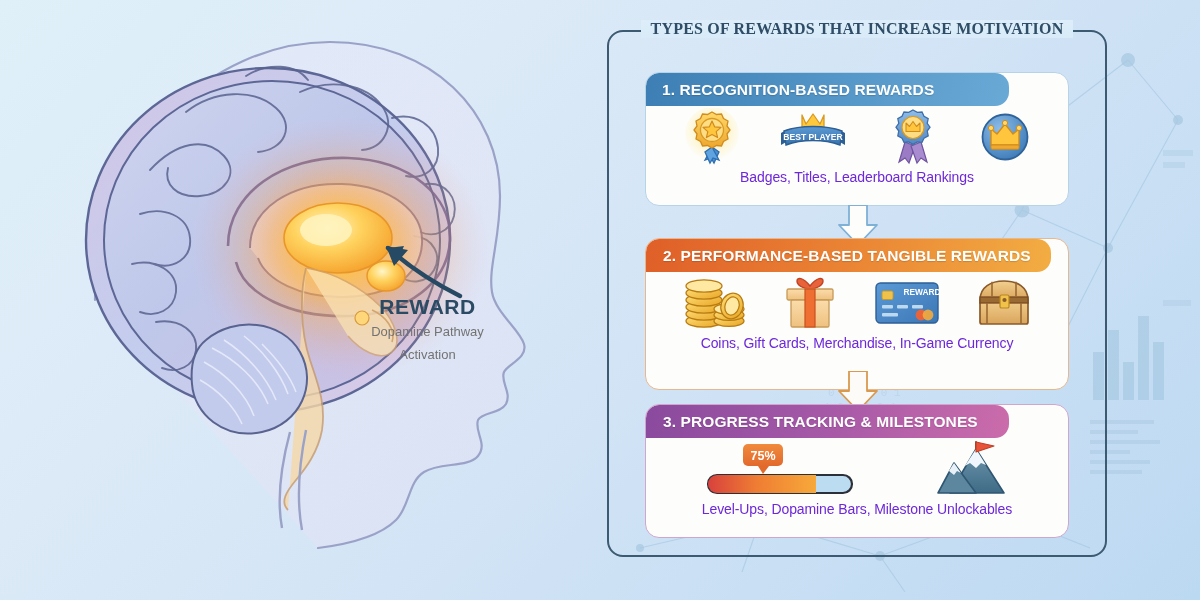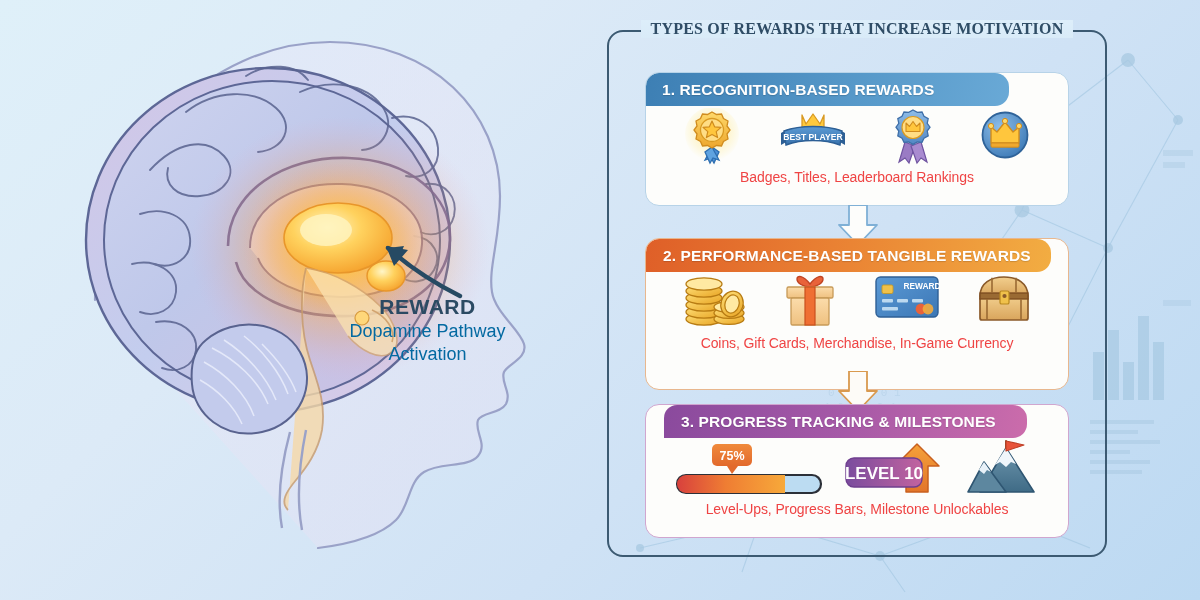--- a/index.html
+++ b/index.html
@@ -17,21 +17,21 @@
 
   
   .brain-wrap { position:absolute; left:0; top:0; width:600px; height:600px; }
   .brain-wrap svg { position:absolute; left:0; top:0; width:600px; height:600px; }
 
   .label-reward { position:absolute; left:330px; top:296px; width:195px; text-align:center; }
   .label-reward .l1 {
     font-size:21px; font-weight:bold; color:#2b4a63; letter-spacing:.5px; line-height:21px;
   }
   .label-reward .l2 {
-    font-size:18px; color:#0369a1; line-height:15px; margin-top:7px; font-weight:400;
+    font-size:13px; color:#737373; line-height:15px; margin-top:7px; font-weight:400;
   }
 
   
   .panel {
     position:absolute; left:607px; top:30px; width:500px; height:527px;
     border:2px solid #3c5a72; border-radius:16px;
   }
   .panel-title {
     position:absolute; left:607px; top:20px; width:500px; text-align:center;
   }
@@ -54,28 +54,28 @@
   .card-head {
     height:33px; width:86%; display:flex; align-items:center;
     padding-left:17px; border-radius:13px 14px 14px 0;
   }
   .card-head .htxt {
     color:#ffffff; font-weight:bold; font-size:15.5px; letter-spacing:.1px;
     white-space:nowrap; text-shadow:0 1px 1px rgba(0,0,0,.16);
   }
   .h1 { background: linear-gradient(100deg,#3d7fb4 0%, #5496c7 52%, #69a9d6 100%); padding-left: 16px; }
   .h2 { background: linear-gradient(100deg,#df5f28 0%, #ea8434 50%, #f2ad42 100%); width:96%; }
-  .h3 { background: linear-gradient(100deg,#8a4a9d 0%, #a659a7 50%, #cb6cab 100%); margin-left: 18px; }
+  .h3 { background: linear-gradient(100deg,#8a4a9d 0%, #a659a7 50%, #cb6cab 100%); }
 
   .icon-row {
-    height:64px; display:flex; justify-content:space-around;
+    height:64px; display:flex; align-items:center; justify-content:space-around;
     padding:2px 18px 0;
   }
   .caption {
-    text-align:center; font-size:14px; color:#ef4444; font-weight:400;
+    text-align:center; font-size:14px; color:#6d28d9; font-weight:400;
     letter-spacing:-.1px; margin-top:-1px;
   }
 
   
   .conn { position:absolute; left:836px; width:44px; height:42px; }
   .conn-1 { top:205px; }
   .conn-2 { top:371px; }
 </style>
 </head>
 <body>
@@ -458,51 +458,34 @@
             <text x="58" y="20" text-anchor="middle" fill="#ffffff" font-family="Liberation Sans, sans-serif" font-size="12.5" font-weight="bold">75%</text>
           </g>
           <rect x="3" y="35" width="144" height="18" rx="9" fill="#bcdcf2" stroke="#2c3038" stroke-width="2.2"></rect>
           <clipPath id="pbClip">
               <rect x="3" y="35" width="144" height="18" rx="9"></rect>
             </clipPath>
           <rect x="3" y="35" width="108" height="18" fill="url(#pbFill)" clip-path="url(#pbClip)"></rect>
         </svg>
       </span>
 
-      <span style="position:relative;">
-        <svg width="104" height="58" viewBox="0 0 104 58">
-          <defs>
-            <linearGradient id="lvlG" x1="0" y1="0" x2="1" y2="0">
-              <stop offset="0%" stop-color="#7a4c9e"></stop>
-                <stop offset="100%" stop-color="#c2639f"></stop>
-            </linearGradient>
-            <linearGradient id="arrG" x1="0" y1="0" x2="0" y2="1">
-              <stop offset="0%" stop-color="#f5a13a"></stop>
-                <stop offset="100%" stop-color="#e2752a"></stop>
-            </linearGradient>
-          </defs>
-          <path d="M74 4 L96 26 L85 26 L85 52 L63 52 L63 26 L52 26Z" fill="url(#arrG)" stroke="#c9601f" stroke-width="1.5" stroke-linejoin="round"></path>
-          <rect x="3" y="18" width="76" height="29" rx="8" fill="url(#lvlG)" stroke="#6f3f8f" stroke-width="1.4"></rect>
-          <text x="41" y="39" text-anchor="middle" fill="#ffffff" font-family="Liberation Sans, sans-serif" font-size="17" font-weight="bold">LEVEL 10</text>
-        </svg>
-      </span>
 
       <span>
         <svg width="74" height="56" viewBox="0 0 74 56">
           <defs>
             <linearGradient id="mtG" x1="0" y1="0" x2="0" y2="1">
               <stop offset="0%" stop-color="#6e96ad"></stop>
                 <stop offset="100%" stop-color="#3f6b86"></stop>
             </linearGradient>
           </defs>
           <path d="M40 8 L68 52 L14 52Z" fill="url(#mtG)" stroke="#2f5672" stroke-width="1.6" stroke-linejoin="round"></path>
           <path d="M40 8 L50 24 L45 22 L40 27 L34 22 L29 25Z" fill="#f0f6fb"></path>
           <path d="M18 22 L40 52 L2 52Z" fill="#5d879f" stroke="#2f5672" stroke-width="1.6" stroke-linejoin="round"></path>
           <path d="M18 22 L25 32 L21 30 L18 34 L13 30 L11 33Z" fill="#e8f1f8"></path>
           <path d="M40 8 L40 1" stroke="#8a4a2a" stroke-width="2" stroke-linecap="round"></path>
           <path d="M40 1 L58 5 L40 11Z" fill="#e8543a" stroke="#bf3f26" stroke-width="1.1" stroke-linejoin="round"></path>
         </svg>
       </span>
     </div>
-    <div class="caption">Level-Ups, Progress Bars, Milestone Unlockables</div>
+    <div class="caption">Level-Ups, Dopamine Bars, Milestone Unlockables</div>
   </div>
 
 </div>
 
 </body></html>

